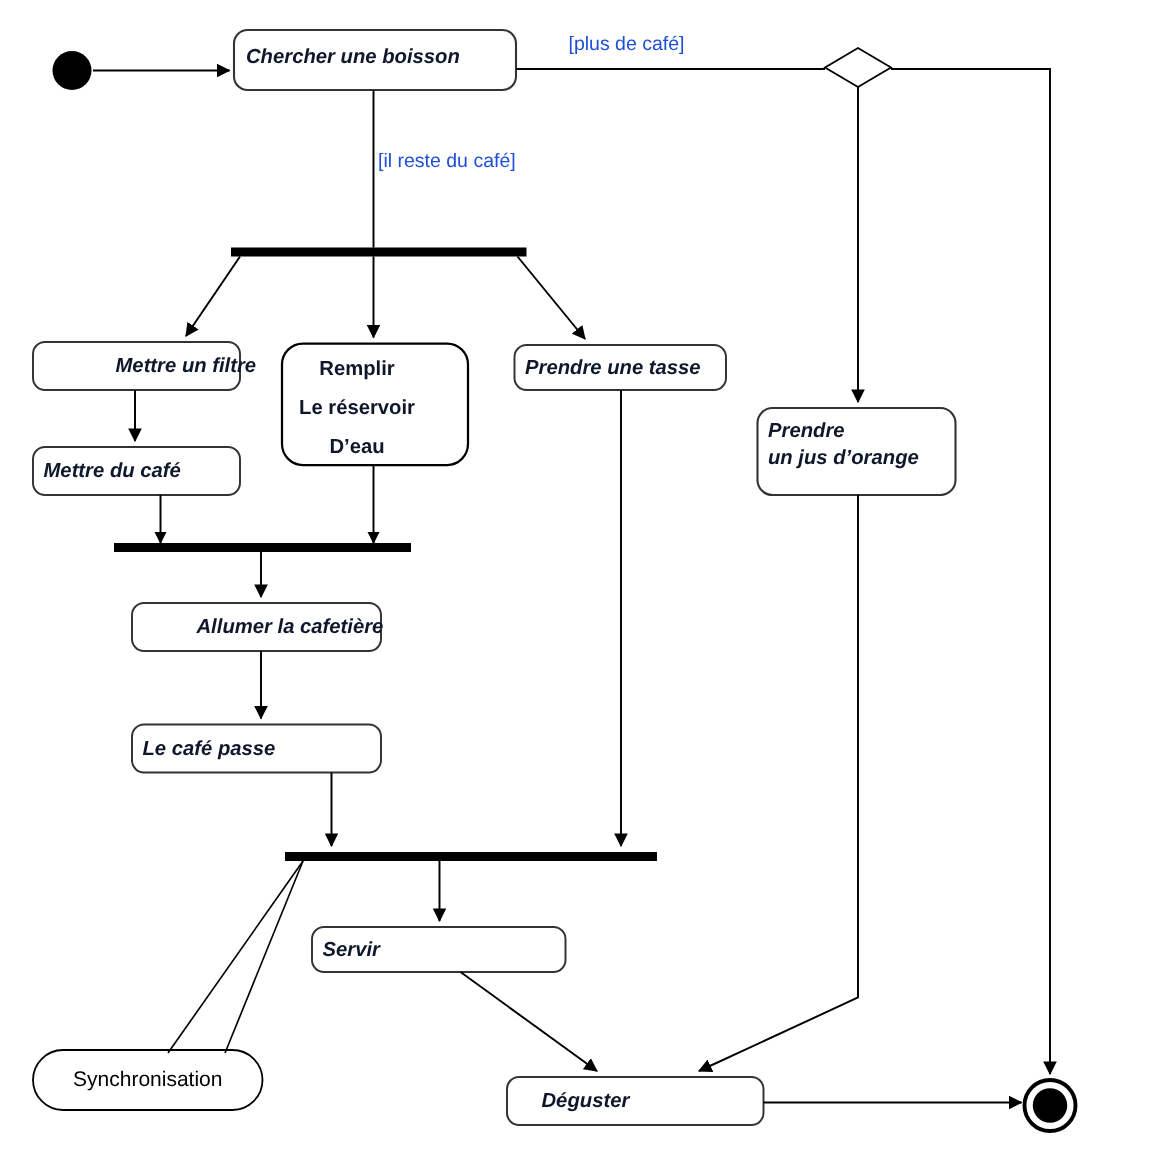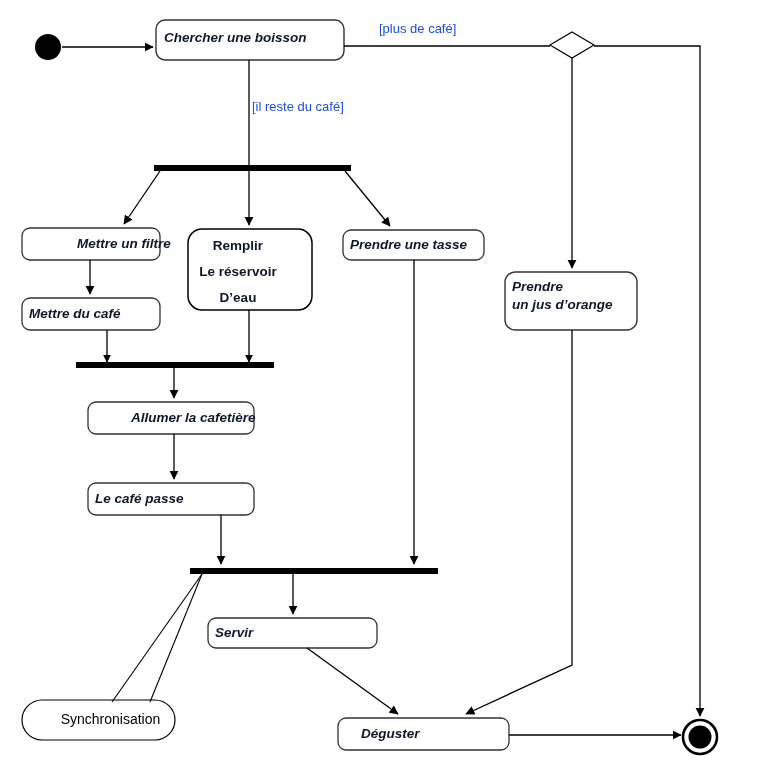--- a/index.html
+++ b/index.html
@@ -49,21 +49,20 @@
     white-space: pre;
     line-height: 22px;
   }
   .note-label {
     position: absolute;
     font-family: "Liberation Sans", sans-serif;
     font-size: 14px;
     font-weight: normal;
     color: #000000;
     white-space: pre;
-    margin-left: 12px;
   }
 </style>
 </head>
 <body>
 
 <div id="canvas">
 
   <svg id="diagram-svg" viewBox="0 0 778 782" xmlns="http://www.w3.org/2000/svg">
     <defs>
       <marker id="arrow" viewBox="0 0 10 10" refX="9.2" refY="5" markerWidth="7" markerHeight="7" orient="auto-start-reverse">

